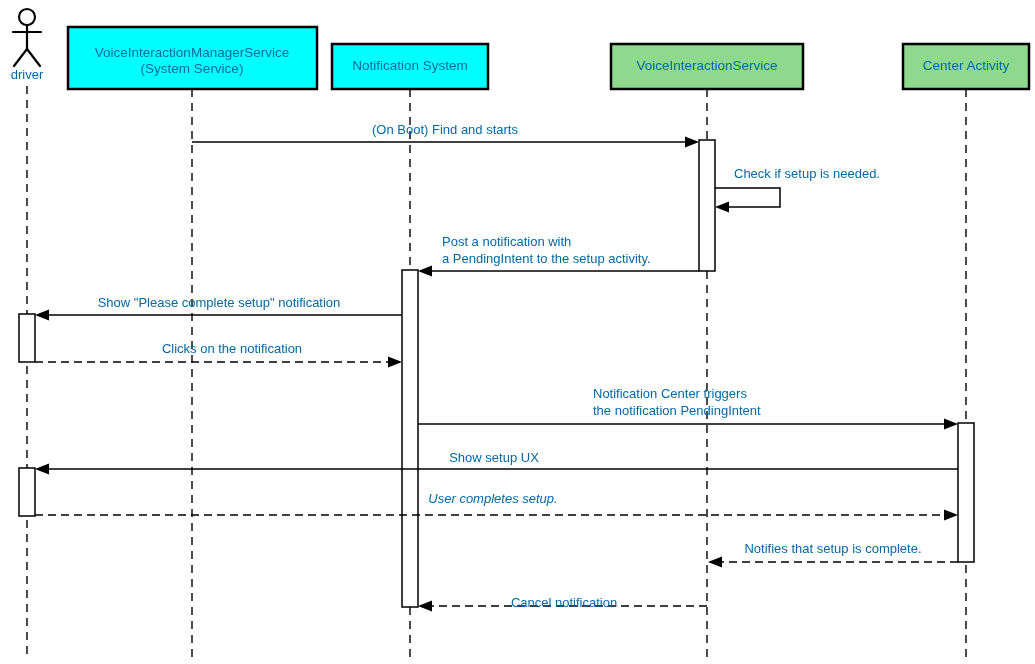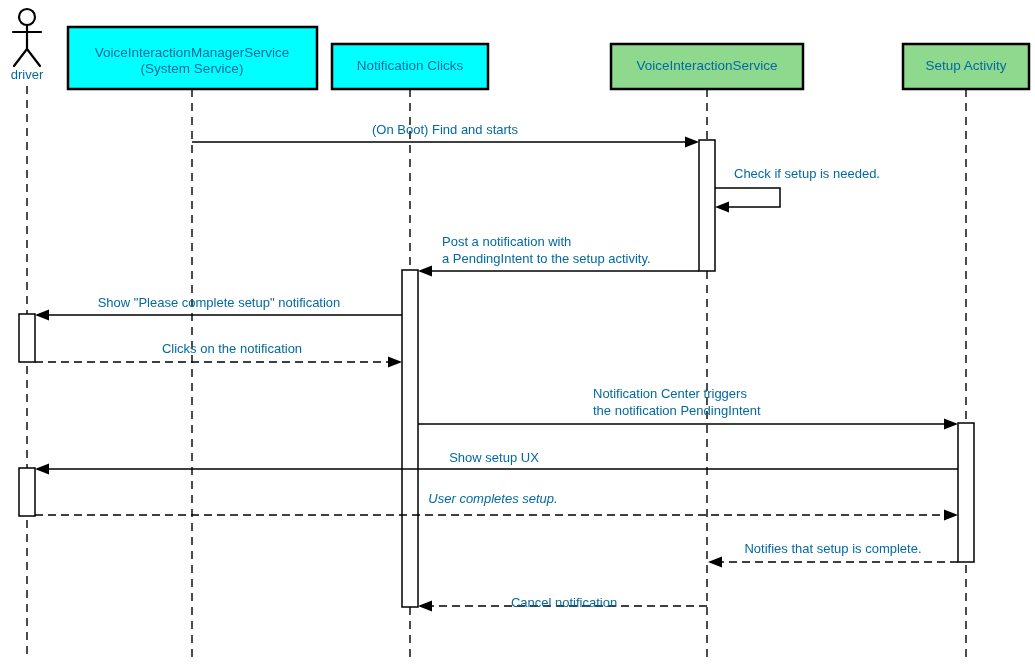--- a/index.html
+++ b/index.html
@@ -67,23 +67,23 @@
       <polygon points="708,562 722,556.5 722,567.5" fill="#000000"></polygon>
       <line x1="707" y1="606" x2="420" y2="606" stroke="#000000" stroke-width="1.5" stroke-dasharray="8 5"></line>
       <polygon points="418,606 432,600.5 432,611.5" fill="#000000"></polygon>
     </svg>
 
   <div class="labels">
 
     <span class="lbl mid" style="left: 27px; top: 67px;">driver</span>
     <span class="lbl boxlbl mid" style="left: 192px; top: 45px;">VoiceInteractionManagerService</span>
     <span class="lbl boxlbl mid" style="left: 192px; top: 61px;">(System Service)</span>
-    <span class="lbl boxlbl mid" style="left: 410px; top: 58px;">Notification Clicks</span>
+    <span class="lbl boxlbl mid" style="left: 410px; top: 58px;">Notification System</span>
     <span class="lbl boxlbl mid" style="left: 707px; top: 58px;">VoiceInteractionService</span>
-    <span class="lbl boxlbl mid" style="left: 966px; top: 58px;">Setup Activity</span>
+    <span class="lbl boxlbl mid" style="left: 966px; top: 58px;">Center Activity</span>
 
     <span class="lbl mid" style="left: 445px; top: 122px;">(On Boot) Find and starts</span>
     <span class="lbl" style="left: 734px; top: 166px;">Check if setup is needed.</span>
     <span class="lbl" style="left: 442px; top: 234px;">Post a notification with</span>
     <span class="lbl" style="left: 442px; top: 251px;">a PendingIntent to the setup activity.</span>
     <span class="lbl mid" style="left: 219px; top: 295px;">Show "Please complete setup" notification</span>
     <span class="lbl mid" style="left: 232px; top: 341px;">Clicks on the notification</span>
     <span class="lbl" style="left: 593px; top: 386px;">Notification Center triggers</span>
     <span class="lbl" style="left: 593px; top: 403px;">the notification PendingIntent</span>
     <span class="lbl mid" style="left: 494px; top: 450px;">Show setup UX</span>

